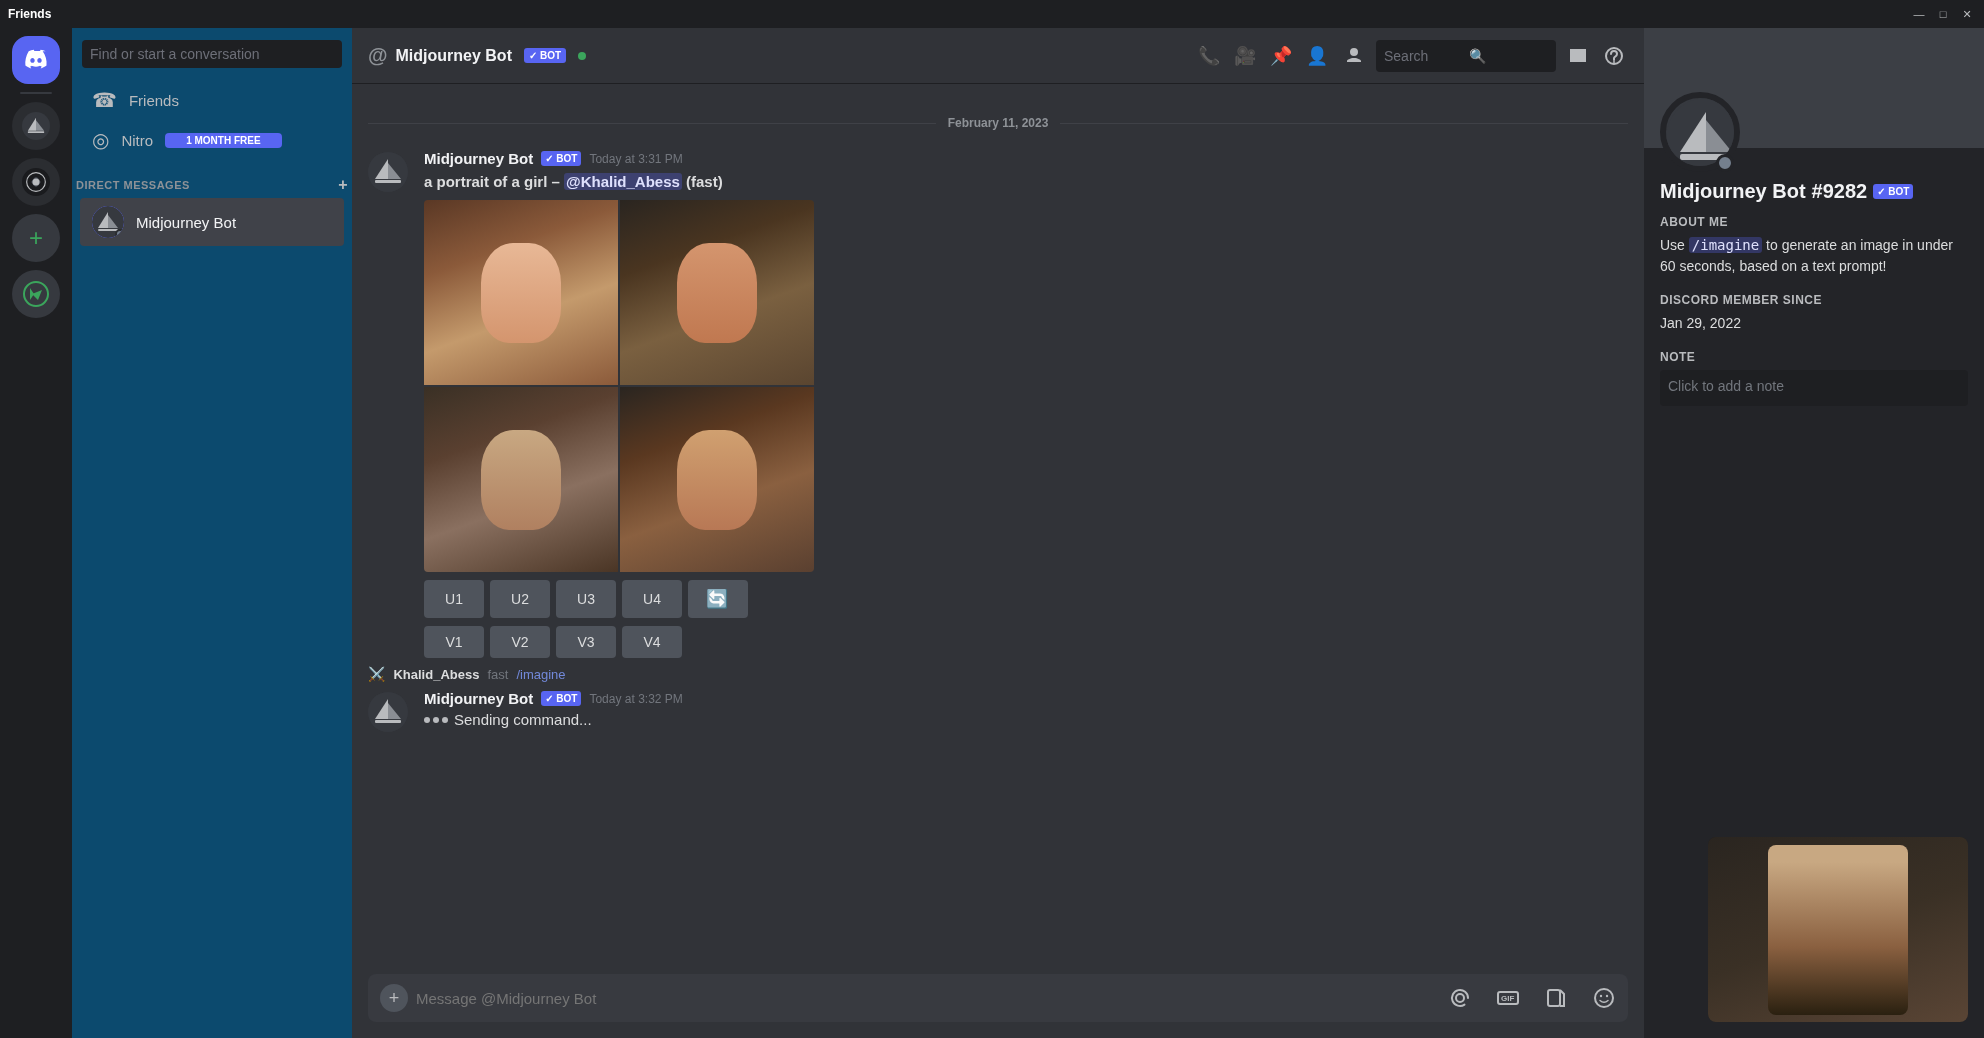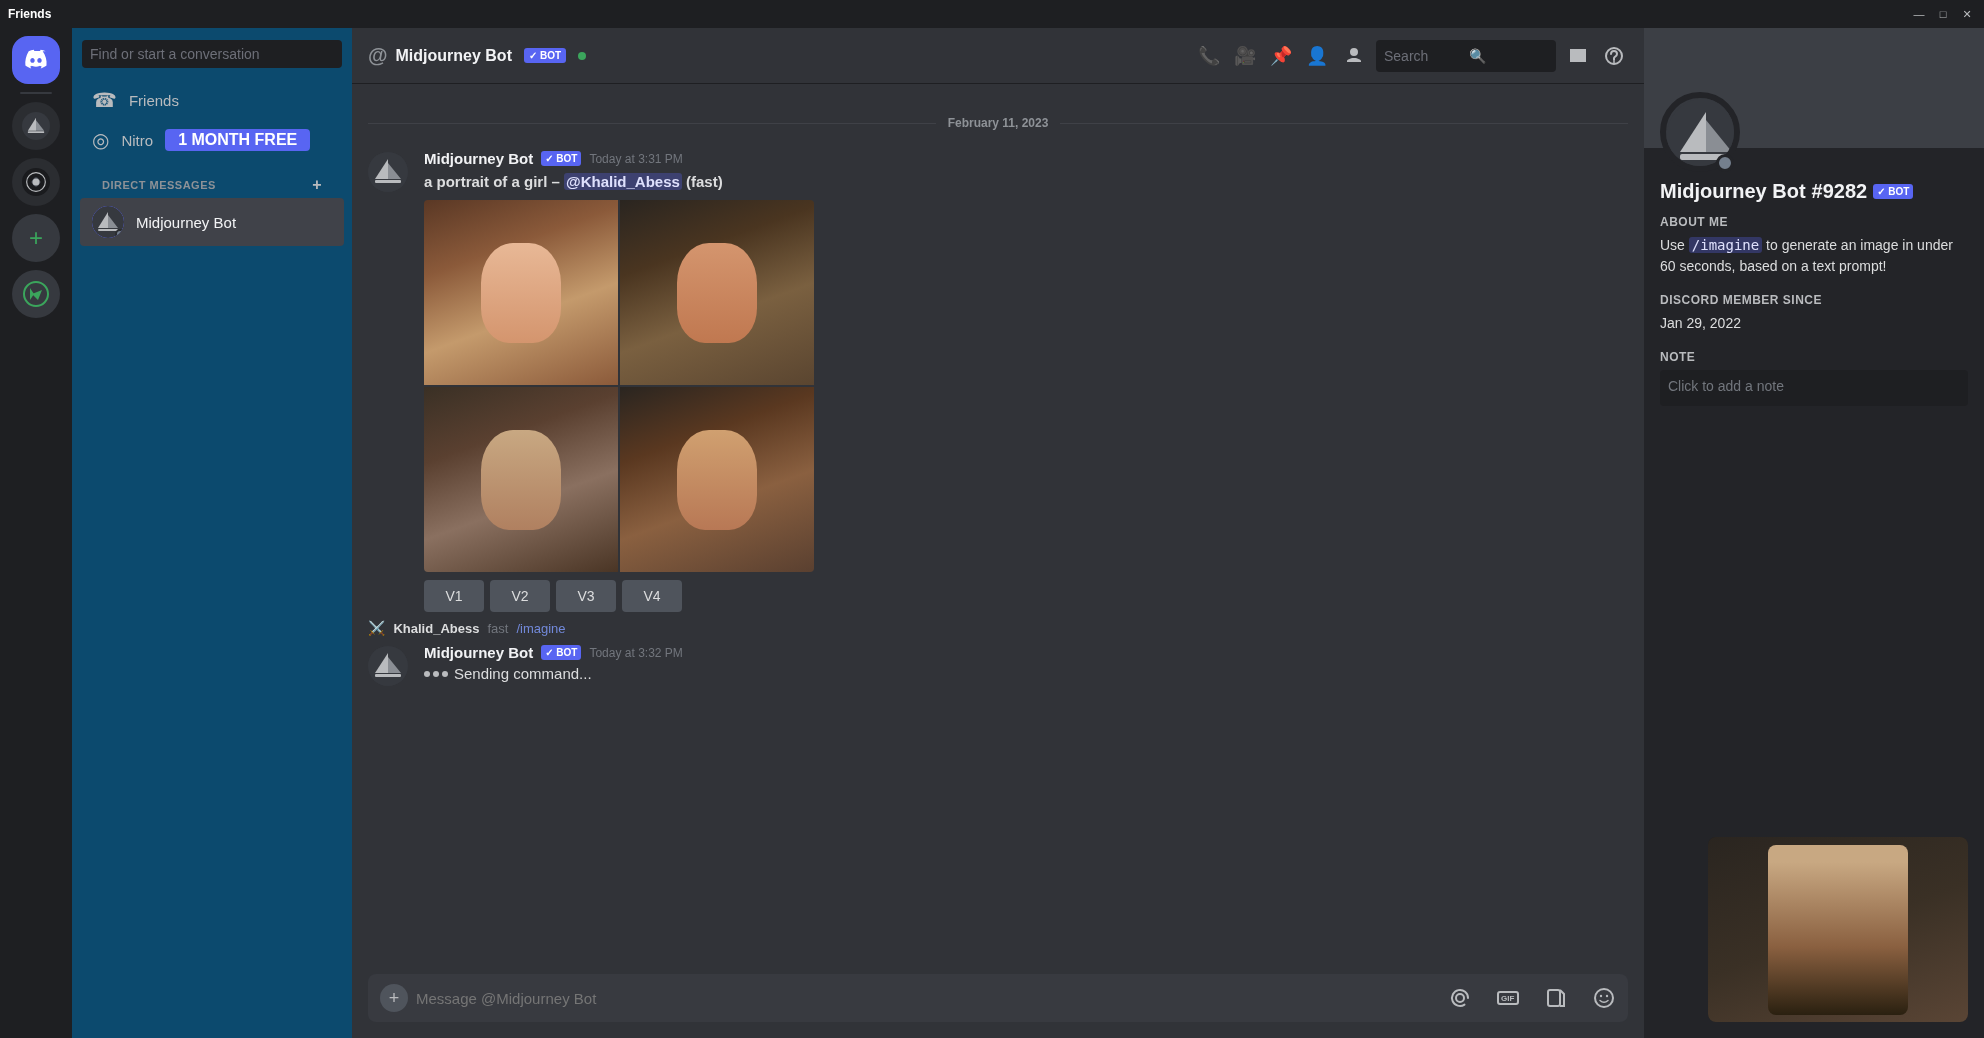--- a/index.html
+++ b/index.html
@@ -112,30 +112,30 @@
       cursor: pointer;
       border-radius: 4px;
       margin: 0 8px;
       color: #b9bbbe;
       font-size: 15px;
     }
     .dm-nav-icon { font-size: 20px; color: #b9bbbe; }
     .nitro-badge {
       background: #5865f2;
       color: #fff;
-      font-size: 16px;
+      font-size: 10px;
       font-weight: 700;
-      padding: 2px 13px;
+      padding: 2px 21px;
       border-radius: 4px;
     }
     .dm-section-header {
       display: flex;
       align-items: center;
       justify-content: space-between;
-      padding: 16px 30px 4px;
+      padding: 16px 4px 4px;
       font-size: 11px;
       font-weight: 700;
       text-transform: uppercase;
       color: #8e9297;
       letter-spacing: 0.5px;
     }
     .dm-section-add { cursor: pointer; color: #b9bbbe; font-size: 16px; }
     .dm-user-item {
       display: flex;
       align-items: center;
@@ -692,20 +692,27 @@
                 <div class="portrait-face face-3"></div>
               </div>
             </div>
             <div class="image-cell portrait-4">
               <div class="portrait-bg">
                 <div class="portrait-face face-4"></div>
               </div>
             </div>
           </div>
 
+          <div class="action-buttons">
+            <button class="action-btn">U1</button>
+            <button class="action-btn">U2</button>
+            <button class="action-btn">U3</button>
+            <button class="action-btn">U4</button>
+            <button class="action-btn refresh">🔄</button>
+          </div>
 
           <div class="action-buttons">
             <button class="action-btn">V1</button>
             <button class="action-btn">V2</button>
             <button class="action-btn">V3</button>
             <button class="action-btn">V4</button>
           </div>
         </div>
       </div>
 

